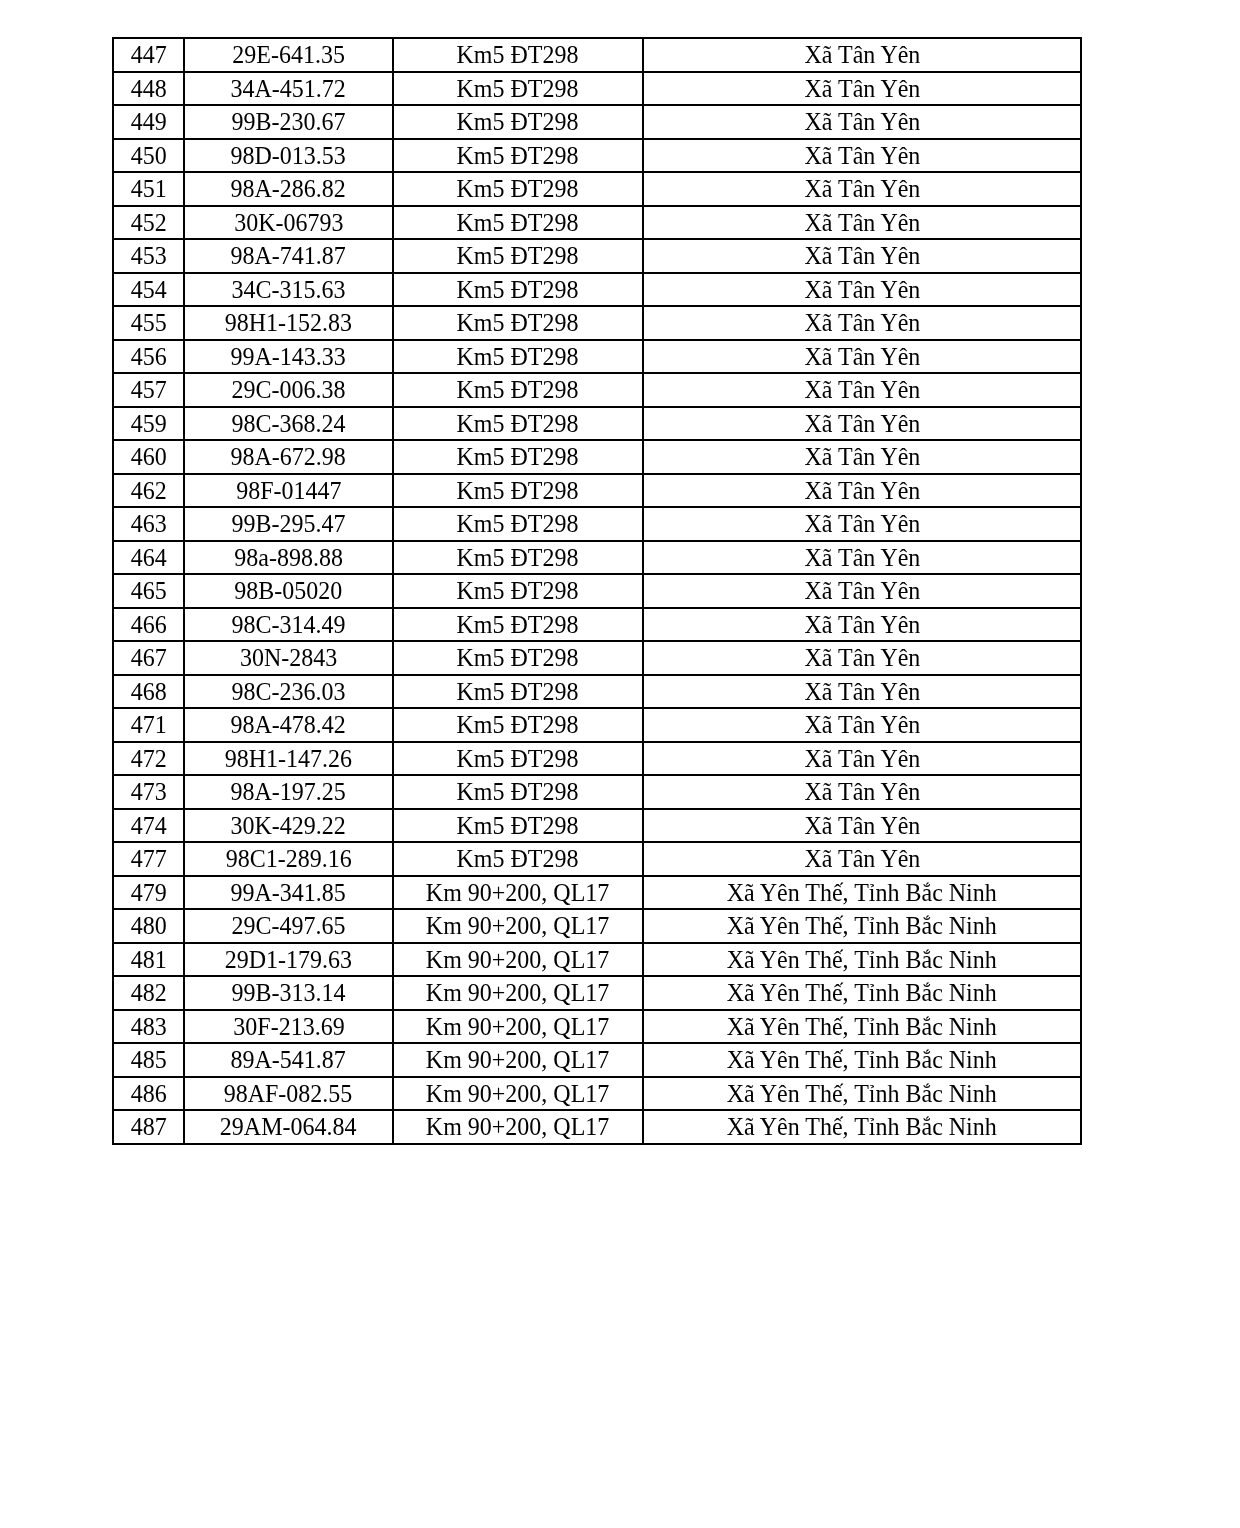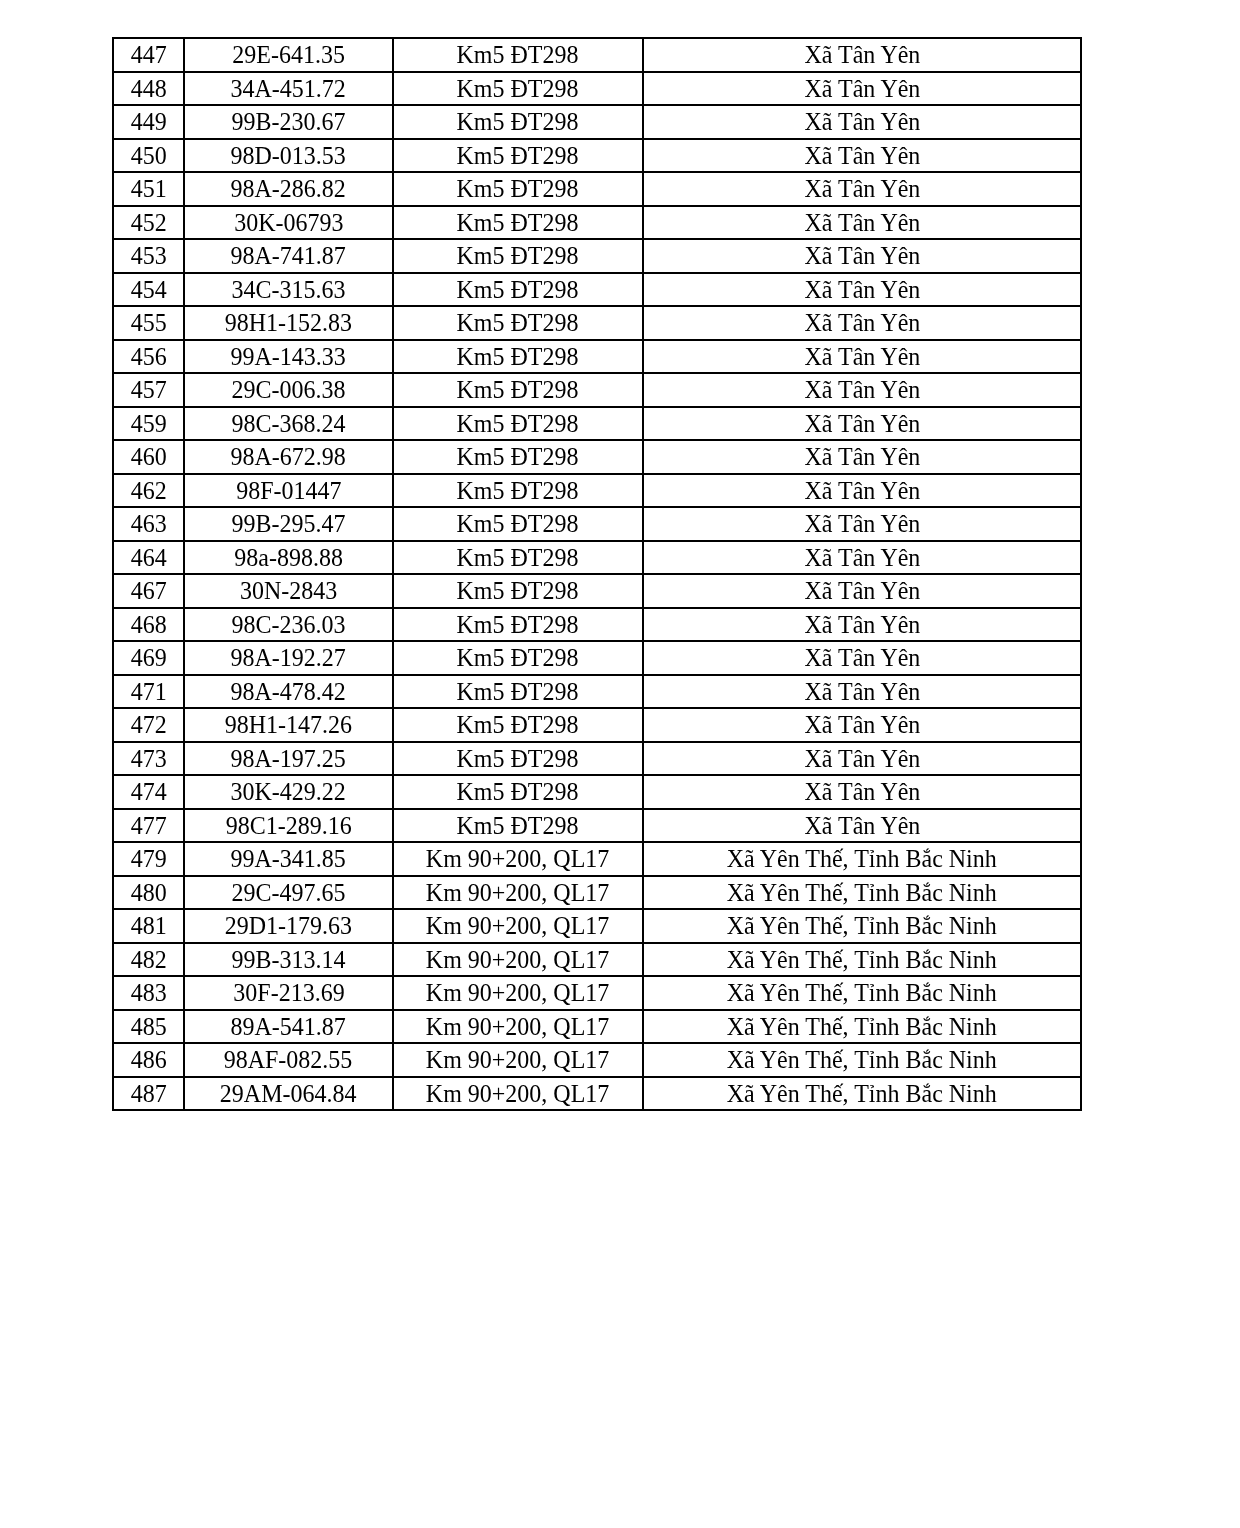--- a/index.html
+++ b/index.html
@@ -166,34 +166,40 @@
             <td class="cell-location"><span class="cell-text">Km5 ĐT298</span></td>
             <td class="cell-commune"><span class="cell-text">Xã Tân Yên</span></td>
           </tr>
           <tr>
             <td class="cell-stt"><span class="cell-text">464</span></td>
             <td class="cell-plate"><span class="cell-text">98a-898.88</span></td>
             <td class="cell-location"><span class="cell-text">Km5 ĐT298</span></td>
             <td class="cell-commune"><span class="cell-text">Xã Tân Yên</span></td>
           </tr>
           <tr>
+            <td class="cell-stt"><span class="cell-text">465</span></td>
+            <td class="cell-plate"><span class="cell-text">98B-05020</span></td>
+            <td class="cell-location"><span class="cell-text">Km5 ĐT298</span></td>
+            <td class="cell-commune"><span class="cell-text">Xã Tân Yên</span></td>
+          </tr>
+          <tr>
+            <td class="cell-stt"><span class="cell-text">466</span></td>
+            <td class="cell-plate"><span class="cell-text">98C-314.49</span></td>
+            <td class="cell-location"><span class="cell-text">Km5 ĐT298</span></td>
+            <td class="cell-commune"><span class="cell-text">Xã Tân Yên</span></td>
+          </tr>
+          <tr>
             <td class="cell-stt"><span class="cell-text">467</span></td>
             <td class="cell-plate"><span class="cell-text">30N-2843</span></td>
             <td class="cell-location"><span class="cell-text">Km5 ĐT298</span></td>
             <td class="cell-commune"><span class="cell-text">Xã Tân Yên</span></td>
           </tr>
           <tr>
             <td class="cell-stt"><span class="cell-text">468</span></td>
             <td class="cell-plate"><span class="cell-text">98C-236.03</span></td>
-            <td class="cell-location"><span class="cell-text">Km5 ĐT298</span></td>
-            <td class="cell-commune"><span class="cell-text">Xã Tân Yên</span></td>
-          </tr>
-          <tr>
-            <td class="cell-stt"><span class="cell-text">469</span></td>
-            <td class="cell-plate"><span class="cell-text">98A-192.27</span></td>
             <td class="cell-location"><span class="cell-text">Km5 ĐT298</span></td>
             <td class="cell-commune"><span class="cell-text">Xã Tân Yên</span></td>
           </tr>
           <tr>
             <td class="cell-stt"><span class="cell-text">471</span></td>
             <td class="cell-plate"><span class="cell-text">98A-478.42</span></td>
             <td class="cell-location"><span class="cell-text">Km5 ĐT298</span></td>
             <td class="cell-commune"><span class="cell-text">Xã Tân Yên</span></td>
           </tr>
           <tr>

